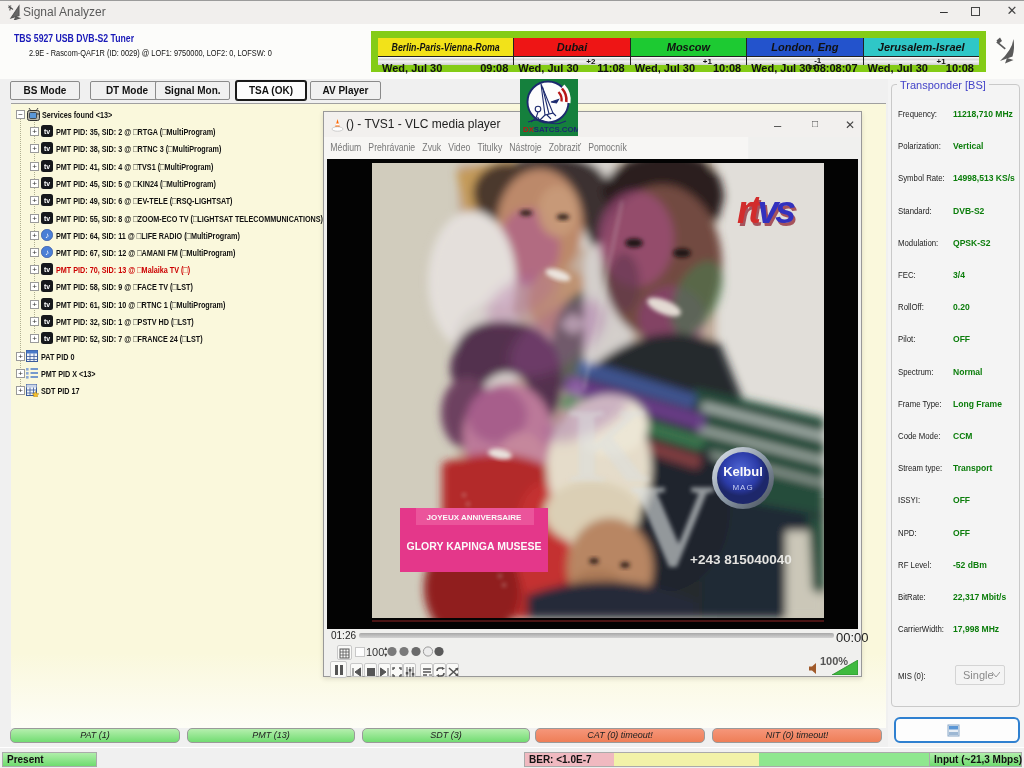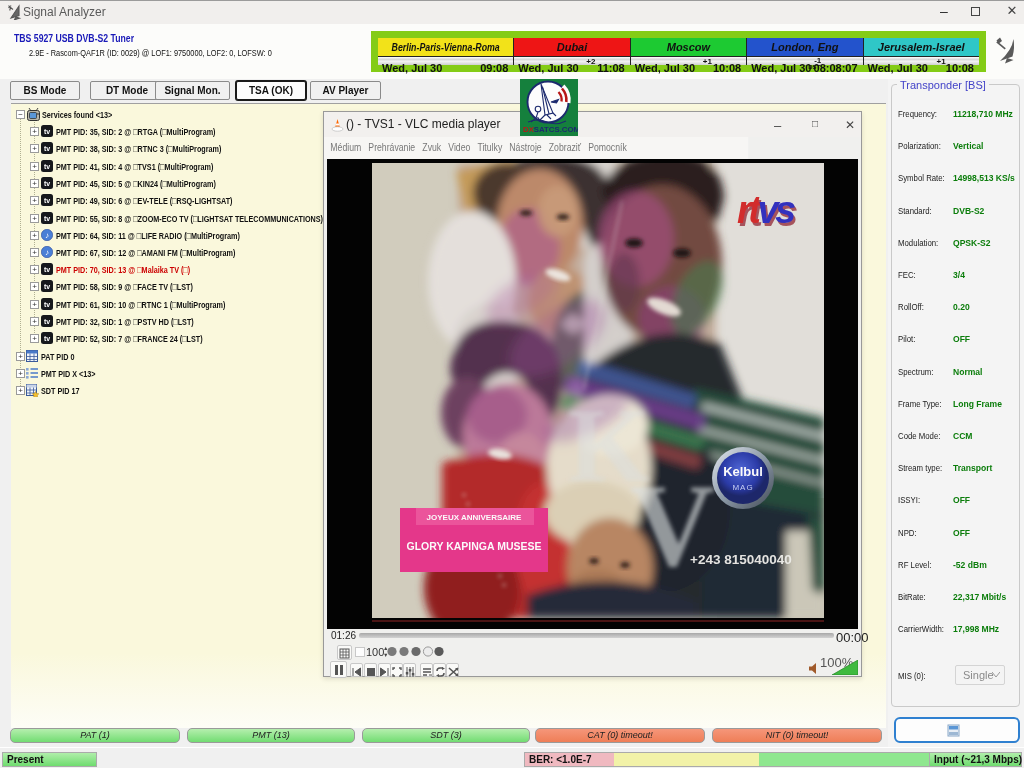--- a/index.html
+++ b/index.html
@@ -560,21 +560,21 @@
           <path d="M2 4 Q2 1 5 1 h3 M9 6 Q9 9 6 9 H3" fill="none" stroke="#555" stroke-width="1.5"></path>
           <path d="M7 0 l3 1.5 -3 1.5 z M4 7 L1 8.5 4 10 z" fill="#555"></path>
         </svg></div>
     <div class="abs vbtn" style="left:122px;top:34px;width:13px;height:14px;"><svg width="11" height="10" viewBox="0 0 11 10" style="margin:1px">
           <path d="M1 1 L10 9 M1 9 L10 1" stroke="#555" stroke-width="1.6"></path>
           <path d="M7 1 h3 v3 z M7 9 h3 V6 z" fill="#555"></path>
         </svg></div>
     <svg class="abs" style="left:485px;top:34px" width="10" height="11" viewBox="0 0 10 11">
         <path d="M0 3.5 h3 L7 0 v11 L3 7.5 H0 Z" fill="#a05a2a"></path>
       </svg>
-    <div class="abs" style="left:496px;top:26px;font-size:13px;color:#555;">100%</div>
+    <div class="abs" style="left:496px;top:26px;font-size:11px;color:#555;font-weight:bold;">100%</div>
     <svg class="abs" style="left:508px;top:31px" width="26" height="15" viewBox="0 0 26 15">
         <path d="M0 15 L26 15 26 0 Z" fill="#3fba3f"></path>
         <path d="M0 15 L26 15 26 0 Z" fill="none" stroke="#2a8a2a" stroke-width=".8"></path>
       </svg>
   </div>
 </div>
 
 <div class="abs" style="left:482px;top:79px;width:58px;height:57px;background:#15803d;z-index:50;margin-left:38px;">
 <svg width="58" height="57" viewBox="0 0 58 57">
   <circle cx="28" cy="23" r="20.5" fill="#fdfdfd" stroke="#1c2a6e" stroke-width="1.9"></circle>

